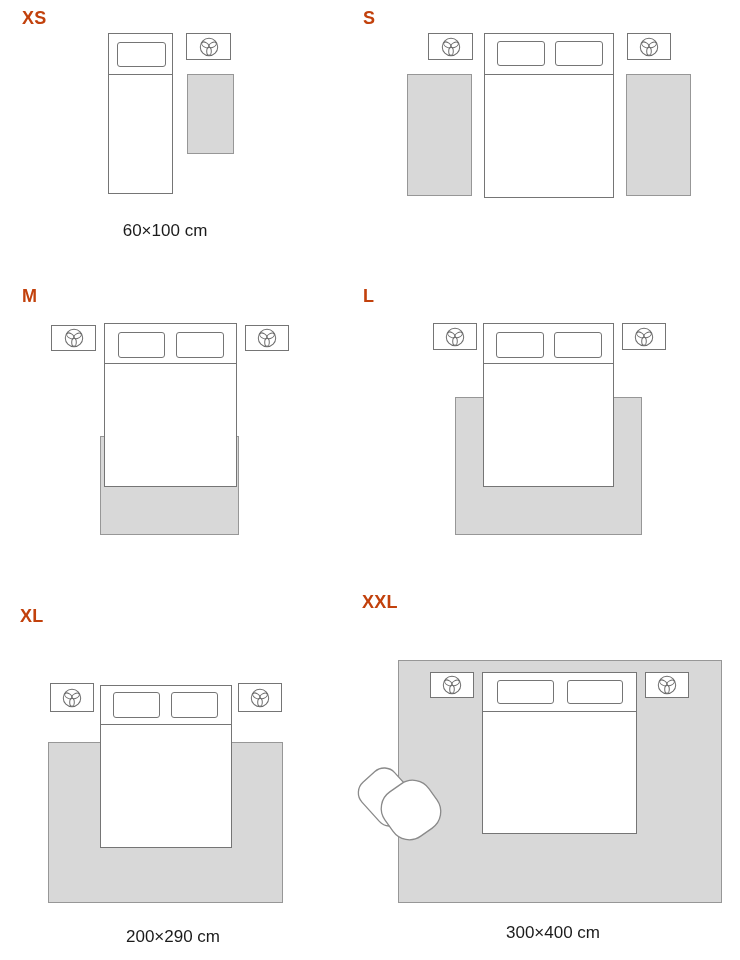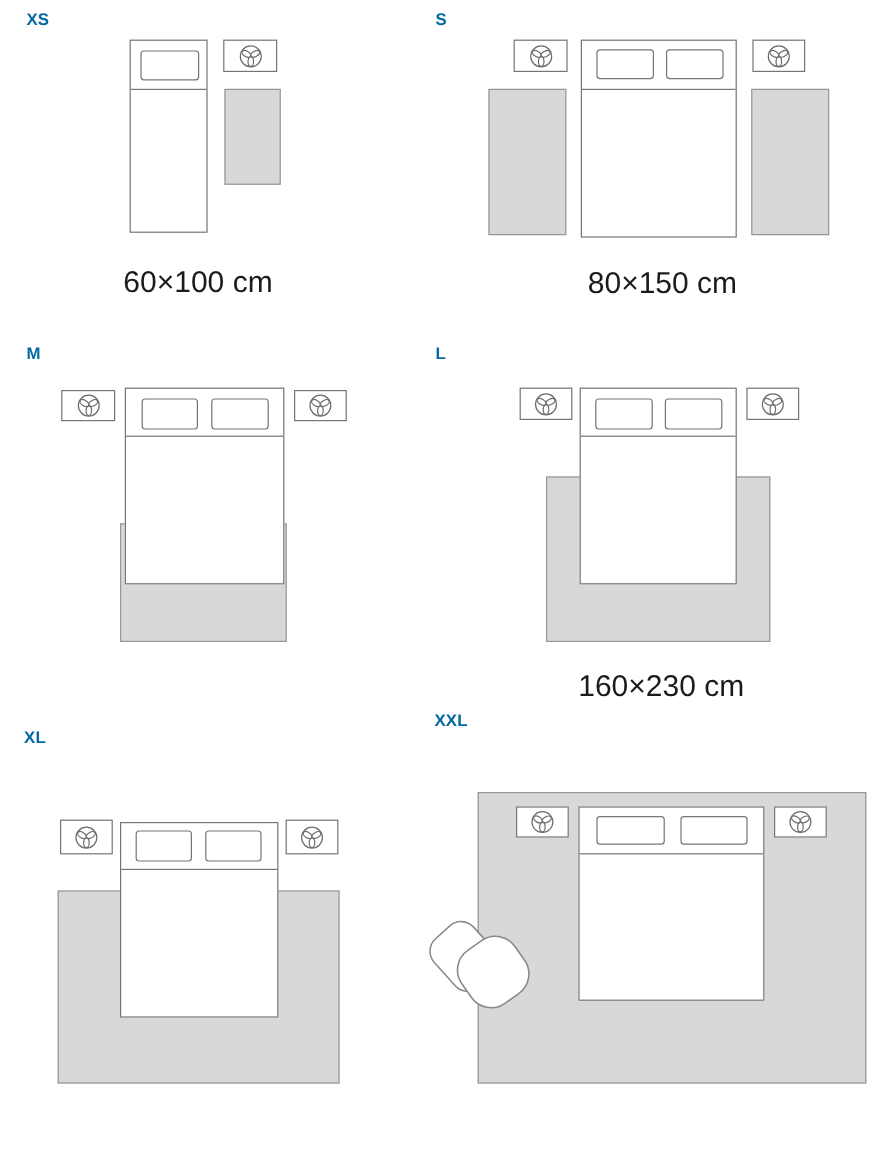--- a/index.html
+++ b/index.html
@@ -7,30 +7,30 @@
     position: relative;
     width: 740px;
     height: 960px;
     background: #ffffff;
     font-family: "Liberation Sans", "DejaVu Sans", sans-serif;
     overflow: hidden;
   }
   .panel { position: absolute; }
   .size-label {
     position: absolute;
-    font-size: 14px;
+    font-size: 18px;
     font-weight: 700;
-    color: #0369a1;
+    color: #c2410c;
     letter-spacing: 0.2px;
   }
   .caption {
     position: absolute;
     width: 200px;
     text-align: center;
-    font-size: 25px;
+    font-size: 17px;
     font-weight: 400;
     color: #1b1b1b;
   }
   .rug {
     position: absolute;
     background: #d8d8d8;
     border: 1px solid #979797;
     box-sizing: border-box;
   }
   .bed {
@@ -110,21 +110,20 @@
           <ellipse cx="0" cy="-4.6" rx="2.5" ry="4.4" transform="rotate(-60)"></ellipse>
           <ellipse cx="0" cy="-4.6" rx="2.5" ry="4.4" transform="rotate(180)"></ellipse>
         </g>
       </svg>
     </div>
     <div class="bed" style="left:124px;top:33px;width:130px;height:165px">
       <div class="pillow" style="left:12px;top:7px;width:48px;height:25px"></div>
       <div class="pillow" style="left:70px;top:7px;width:48px;height:25px"></div>
       <div class="head-line" style="top:40px"></div>
     </div>
-    <div class="caption" style="left:92px;top:222px">80×150 cm</div>
   </section>
 
   <section class="panel" style="left:0;top:280px;width:360px;height:310px">
     <div class="size-label" style="left:22px;top:6px">M</div>
     <div class="rug" style="left:100px;top:156px;width:139px;height:99px"></div>
     <div class="nightstand" style="left:51px;top:45px;width:45px;height:26px">
       <svg class="plant" viewBox="0 0 24 24">
         <circle cx="12" cy="12" r="9.5" fill="none" stroke="#6d6d6d" stroke-width="1.1"></circle>
         <g transform="translate(12,12)" fill="none" stroke="#6d6d6d" stroke-width="1.1">
           <ellipse cx="0" cy="-4.6" rx="2.5" ry="4.4" transform="rotate(60)"></ellipse>
@@ -171,21 +170,20 @@
           <ellipse cx="0" cy="-4.6" rx="2.5" ry="4.4" transform="rotate(-60)"></ellipse>
           <ellipse cx="0" cy="-4.6" rx="2.5" ry="4.4" transform="rotate(180)"></ellipse>
         </g>
       </svg>
     </div>
     <div class="bed" style="left:123px;top:43px;width:131px;height:164px">
       <div class="pillow" style="left:12px;top:8px;width:48px;height:26px"></div>
       <div class="pillow" style="left:70px;top:8px;width:48px;height:26px"></div>
       <div class="head-line" style="top:39px"></div>
     </div>
-    <div class="caption" style="left:91px;top:278px">160×230 cm</div>
   </section>
 
   <section class="panel" style="left:0;top:590px;width:360px;height:370px">
     <div class="size-label" style="left:20px;top:16px">XL</div>
     <div class="rug" style="left:48px;top:152px;width:235px;height:161px"></div>
     <div class="nightstand" style="left:50px;top:93px;width:44px;height:29px">
       <svg class="plant" viewBox="0 0 24 24">
         <circle cx="12" cy="12" r="9.5" fill="none" stroke="#6d6d6d" stroke-width="1.1"></circle>
         <g transform="translate(12,12)" fill="none" stroke="#6d6d6d" stroke-width="1.1">
           <ellipse cx="0" cy="-4.6" rx="2.5" ry="4.4" transform="rotate(60)"></ellipse>
@@ -202,20 +200,21 @@
           <ellipse cx="0" cy="-4.6" rx="2.5" ry="4.4" transform="rotate(-60)"></ellipse>
           <ellipse cx="0" cy="-4.6" rx="2.5" ry="4.4" transform="rotate(180)"></ellipse>
         </g>
       </svg>
     </div>
     <div class="bed" style="left:100px;top:95px;width:132px;height:163px">
       <div class="pillow" style="left:12px;top:6px;width:47px;height:26px"></div>
       <div class="pillow" style="left:70px;top:6px;width:47px;height:26px"></div>
       <div class="head-line" style="top:38px"></div>
     </div>
+    <div class="caption" style="left:73px;top:337px">200×290 cm</div>
   </section>
 
   <section class="panel" style="left:360px;top:586px;width:380px;height:370px">
     <div class="size-label" style="left:2px;top:6px">XXL</div>
     <div class="rug" style="left:38px;top:74px;width:324px;height:243px"></div>
     <div class="nightstand" style="left:70px;top:86px;width:44px;height:26px">
       <svg class="plant" viewBox="0 0 24 24">
         <circle cx="12" cy="12" r="9.5" fill="none" stroke="#6d6d6d" stroke-width="1.1"></circle>
         <g transform="translate(12,12)" fill="none" stroke="#6d6d6d" stroke-width="1.1">
           <ellipse cx="0" cy="-4.6" rx="2.5" ry="4.4" transform="rotate(60)"></ellipse>
@@ -238,15 +237,16 @@
       <div class="pillow" style="left:14px;top:7px;width:57px;height:24px"></div>
       <div class="pillow" style="left:84px;top:7px;width:56px;height:24px"></div>
       <div class="head-line" style="top:38px"></div>
     </div>
     <svg class="armchair" viewBox="0 0 90 90" style="left:0;top:172px;width:90px;height:90px">
       <g fill="#ffffff" stroke="#8a8a8a" stroke-width="1.3">
         <rect x="-22" y="-27" width="44" height="54" rx="14" transform="translate(27,39) rotate(-42)"></rect>
         <rect x="-27" y="-27" width="54" height="54" rx="20" transform="translate(51,52) rotate(-35)"></rect>
       </g>
     </svg>
+    <div class="caption" style="left:93px;top:337px">300×400 cm</div>
   </section>
 
 </div>
 
 </body></html>

